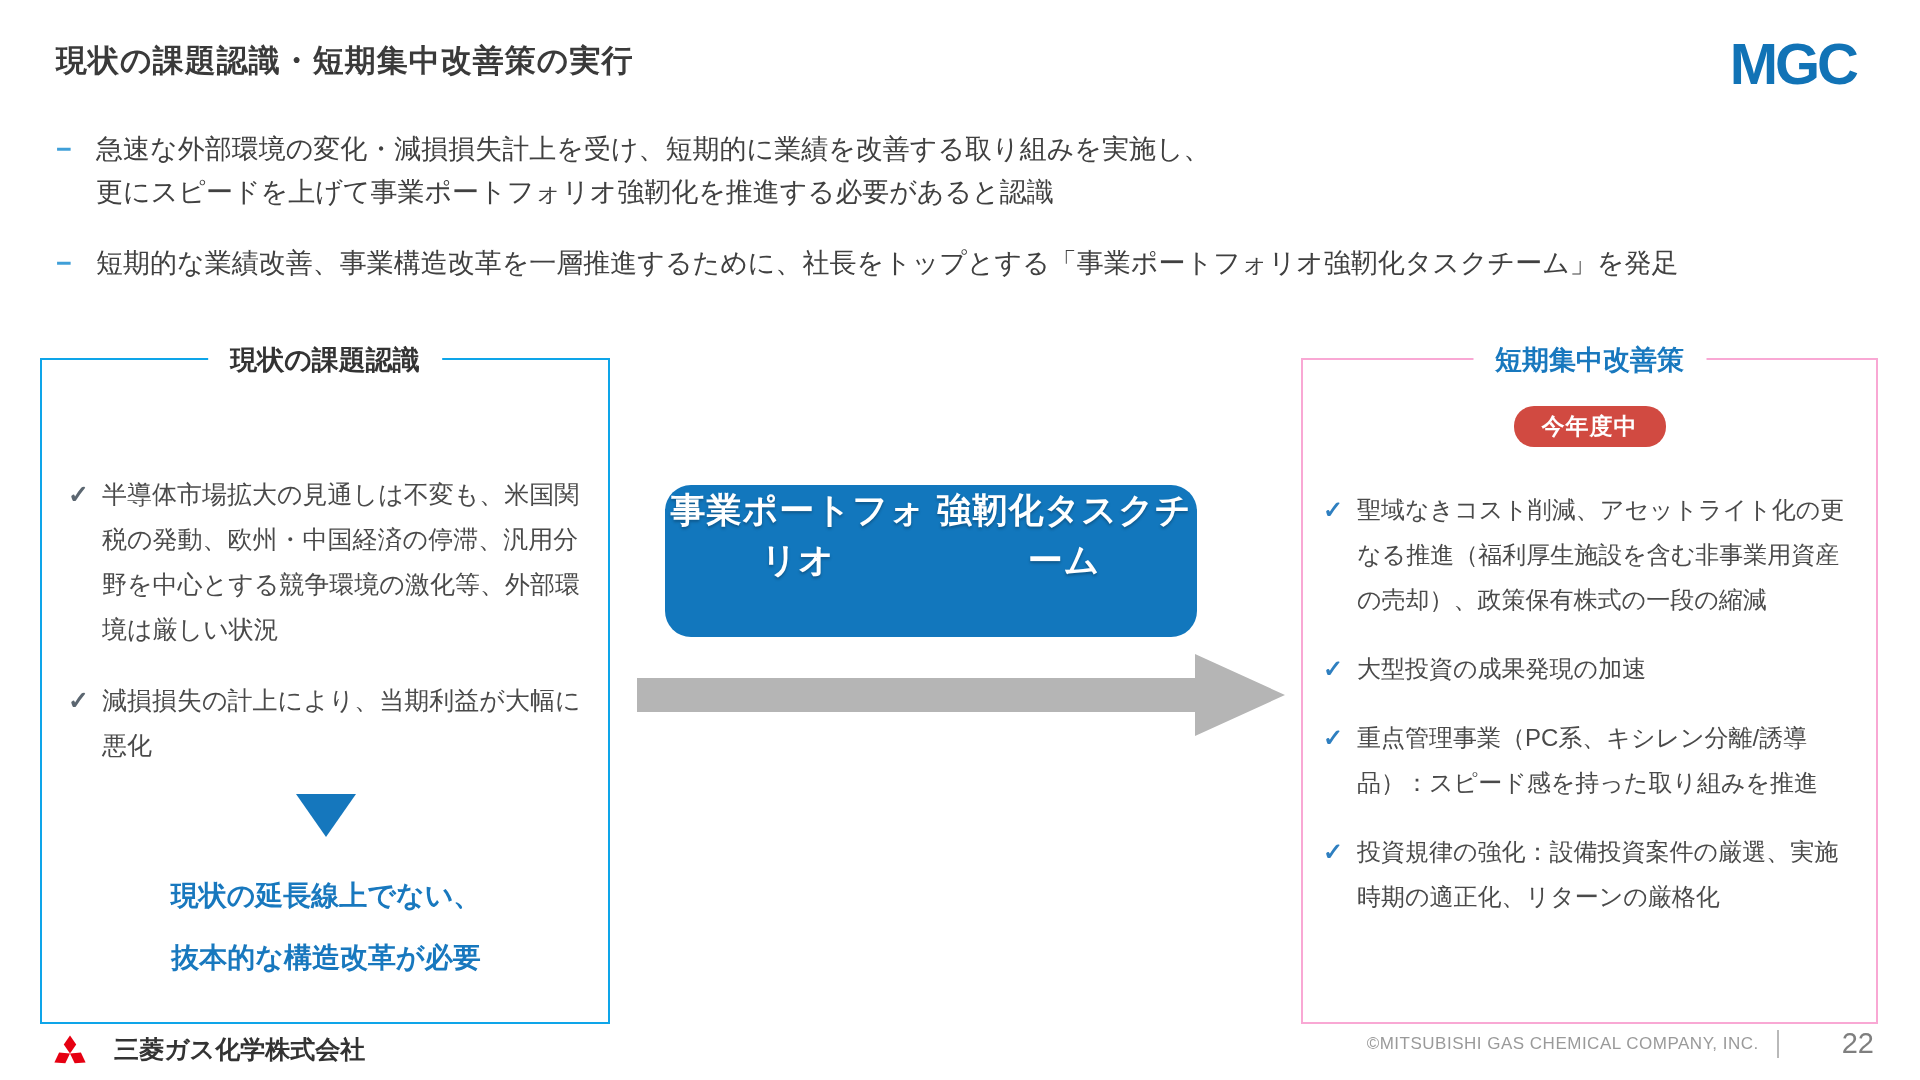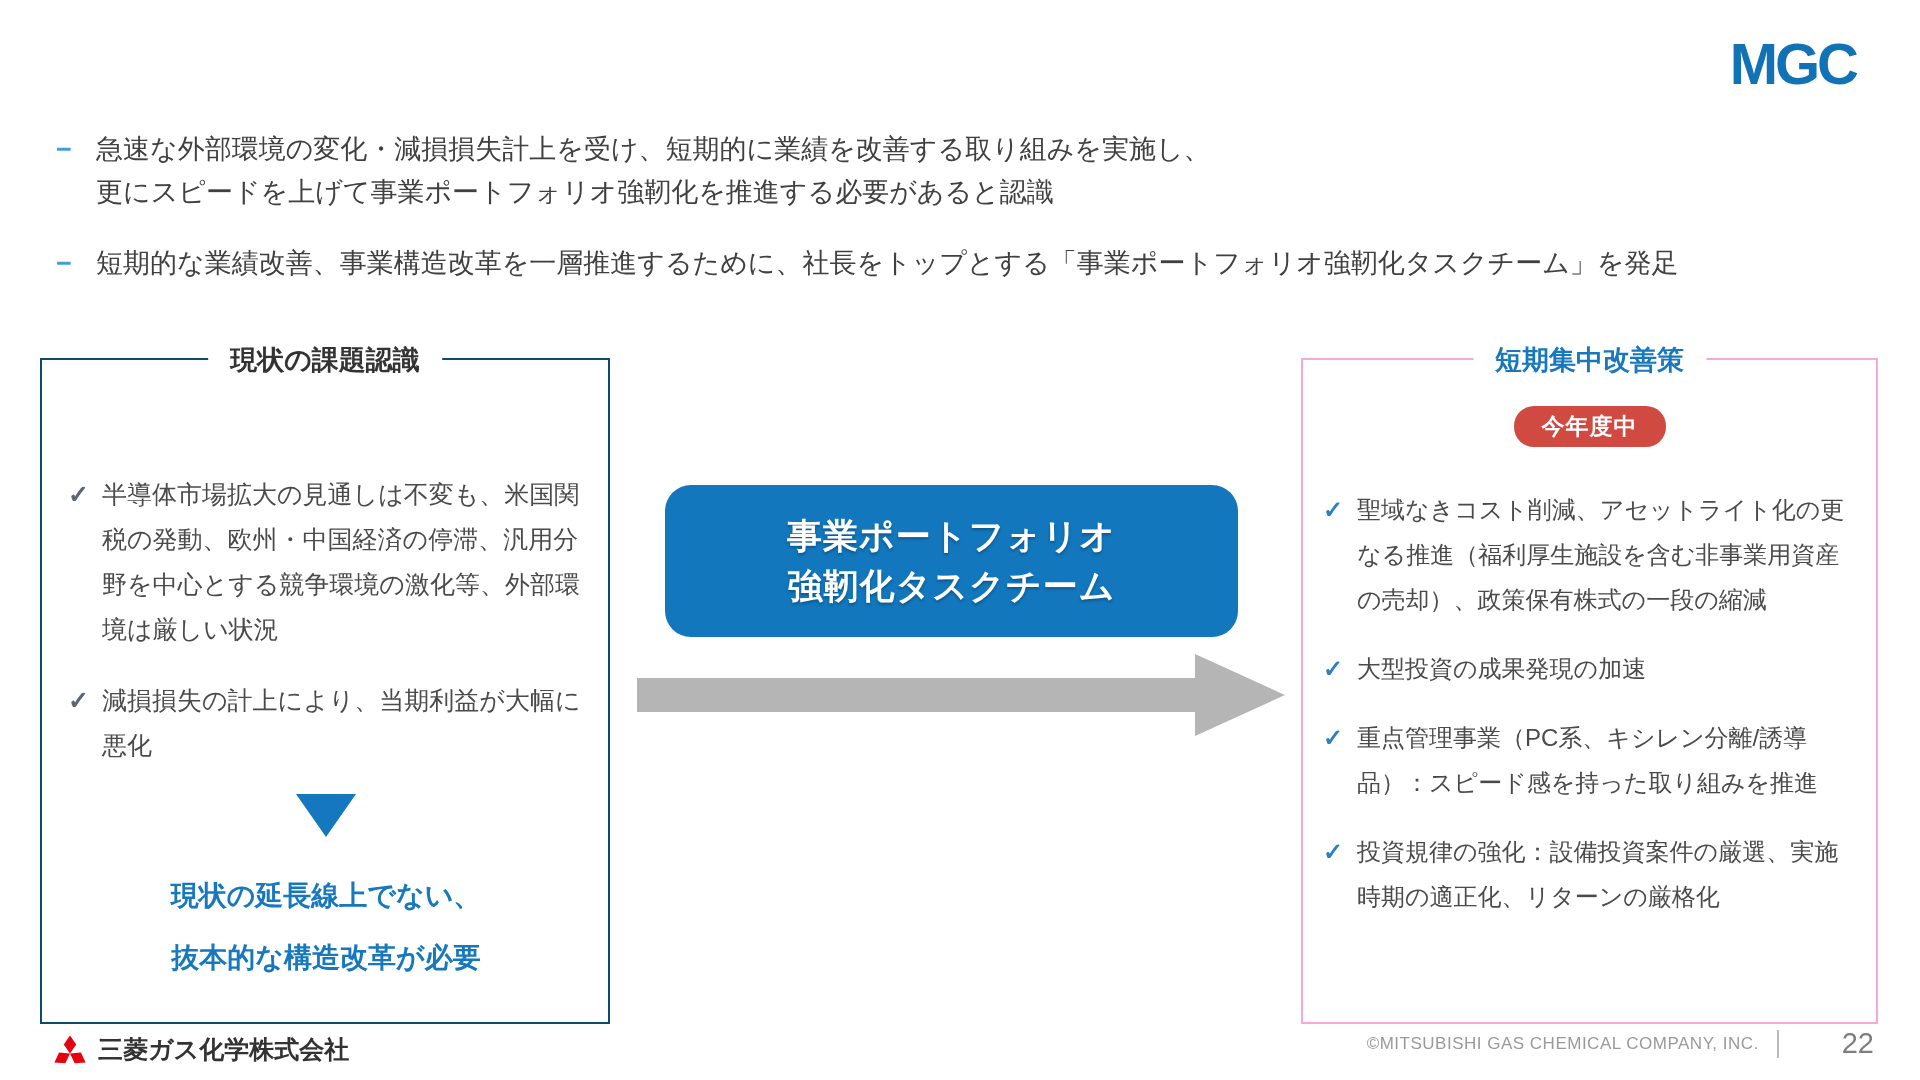--- a/index.html
+++ b/index.html
@@ -16,21 +16,21 @@
   .mgc-logo {
     position:absolute; right:64px; top:30px;
     font-size:58px; font-weight:800; color:#1173b6; letter-spacing:-3px;margin-left:35px;
   }
   
   .top-bullets { position:absolute; left:56px; top:128px; width:1760px; list-style:none; }
   .bullet-row { display:flex; font-size:27px; color:#404040; line-height:43px; margin-bottom:28px; }
   .bullet-dash { color:#3f9fd8; font-weight:bold; width:40px; flex:0 0 40px; }
   
   .panel { position:absolute; background:#fff; }
-  .panel-left  { left:40px;   top:358px; width:570px; height:666px; border:2px solid #0c4a6e; }
+  .panel-left  { left:40px;   top:358px; width:570px; height:666px; border:2px solid #0ea5e9; }
   .panel-right { left:1301px; top:358px; width:577px; height:666px; border:2px solid #f9a8d4; }
   .panel-header {
     position:absolute; top:0; left:50%; transform:translate(-50%,-50%);
     background:#fff; padding:0 22px; font-size:27px; font-weight:bold; white-space:nowrap;
   }
   .panel-left  .panel-header { color:#333333; }
   .panel-right .panel-header { color:#1878be; }
   .panel-left-content  { padding:112px 24px 0 26px; }
   .panel-right-content { padding:40px 14px 0 20px; }
   .check-item { display:flex; font-size:25px; color:#4a4a4a; line-height:45px; margin-bottom:26px; text-align:left; }
@@ -43,44 +43,45 @@
     border-left:30px solid transparent; border-right:30px solid transparent;
     border-top:43px solid #1577bd;
   }
   .conclusion { text-align:center; font-size:28px; font-weight:bold; color:#1878be; line-height:62px; }
   .badge {
     width:fit-content; margin:46px auto 0; background:#d14a41; color:#ffffff;
     font-size:23px; font-weight:bold; padding:5px 28px; border-radius:20px; letter-spacing:1px;
   }
   
   .task-box {
-    position:absolute; left:665px; top:485px; width:573px; height:152px;
+    position:absolute; left:665px; top:485px; width:532px; height:152px;
     background:#1277bd; border-radius:26px; color:#ffffff;
     font-size:35px; font-weight:bold; text-align:center; letter-spacing:1px;
-    display:flex; flex-direction:column; justify-content:center; line-height:1.42;
+    display:flex; flex-direction:row; justify-content:center; line-height:1.42;
     text-shadow:0 2px 3px rgba(0,0,0,0.28);
   }
   .flow-arrow { position:absolute; left:637px; top:652px; }
   .arrow-caption {
     position:absolute; left:637px; top:880px; width:650px;
     text-align:center; font-size:29px; font-weight:bold; color:#3d3d3d; line-height:43px;
   }
   
-  .footer-left { position:absolute; left:52px; bottom:14px; display:flex; align-items:center; gap:10px; }
+  .footer-left { position:absolute; left:52px; bottom:14px; display:flex; align-items:center; gap:26px; }
   .company-name { font-size:25px; font-weight:bold; color:#333333; }
   .footer-right { position:absolute; right:46px; bottom:20px; display:flex; align-items:center; gap:18px; }
   .copyright { font-size:17px; color:#9a9a9a; letter-spacing:0.5px; }
   .footer-divider { width:2px; height:28px; background:#b9b9b9; }
   .page-number { font-size:29px; color:#7f7f7f;margin-left:45px; }
 </style>
 </head>
 <body>
 
 <div class="slide">
 
+  <h1 class="page-title">現状の課題認識・短期集中改善策の実行</h1>
   <div class="mgc-logo">MGC</div>
 
   <ul class="top-bullets">
     <li class="bullet-row">
       <span class="bullet-dash">−</span>
       <span class="bullet-text">
         <span>急速な外部環境の変化・減損損失計上を受け、短期的に業績を改善する取り組みを実施し、</span><br>
         <span>更にスピードを上げて事業ポートフォリオ強靭化を推進する必要があると認識</span>
       </span>
     </li>

